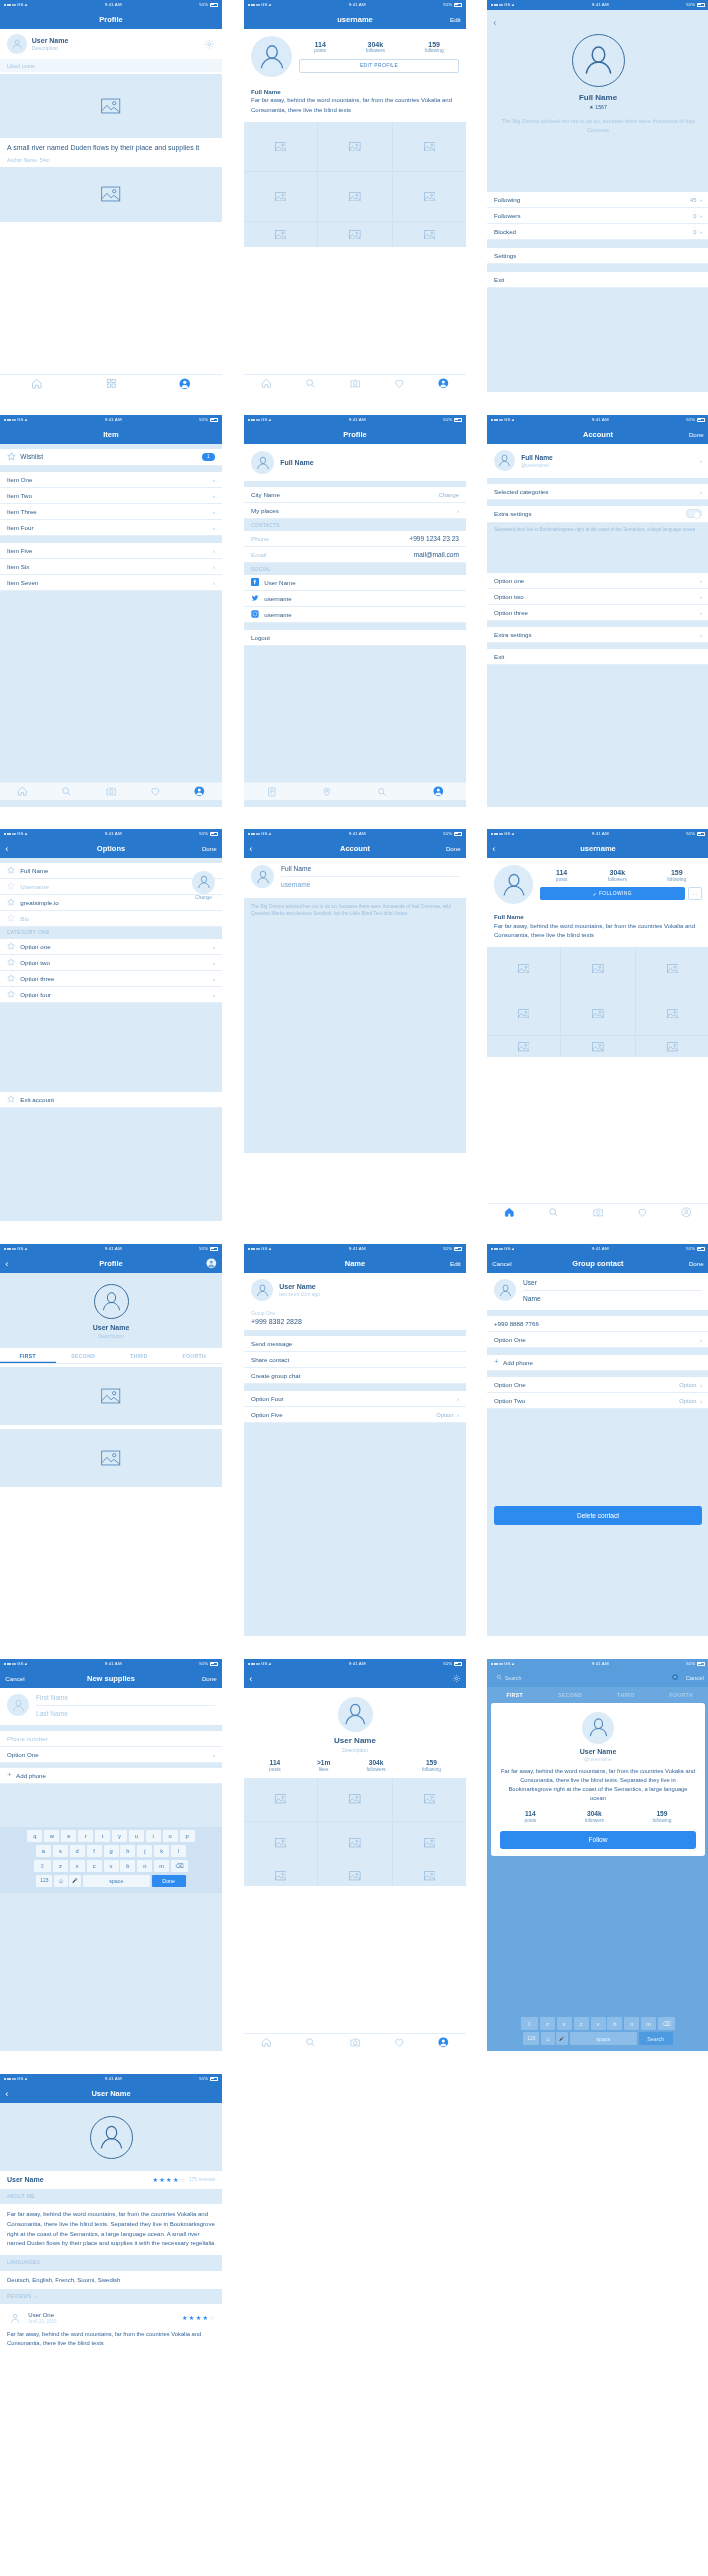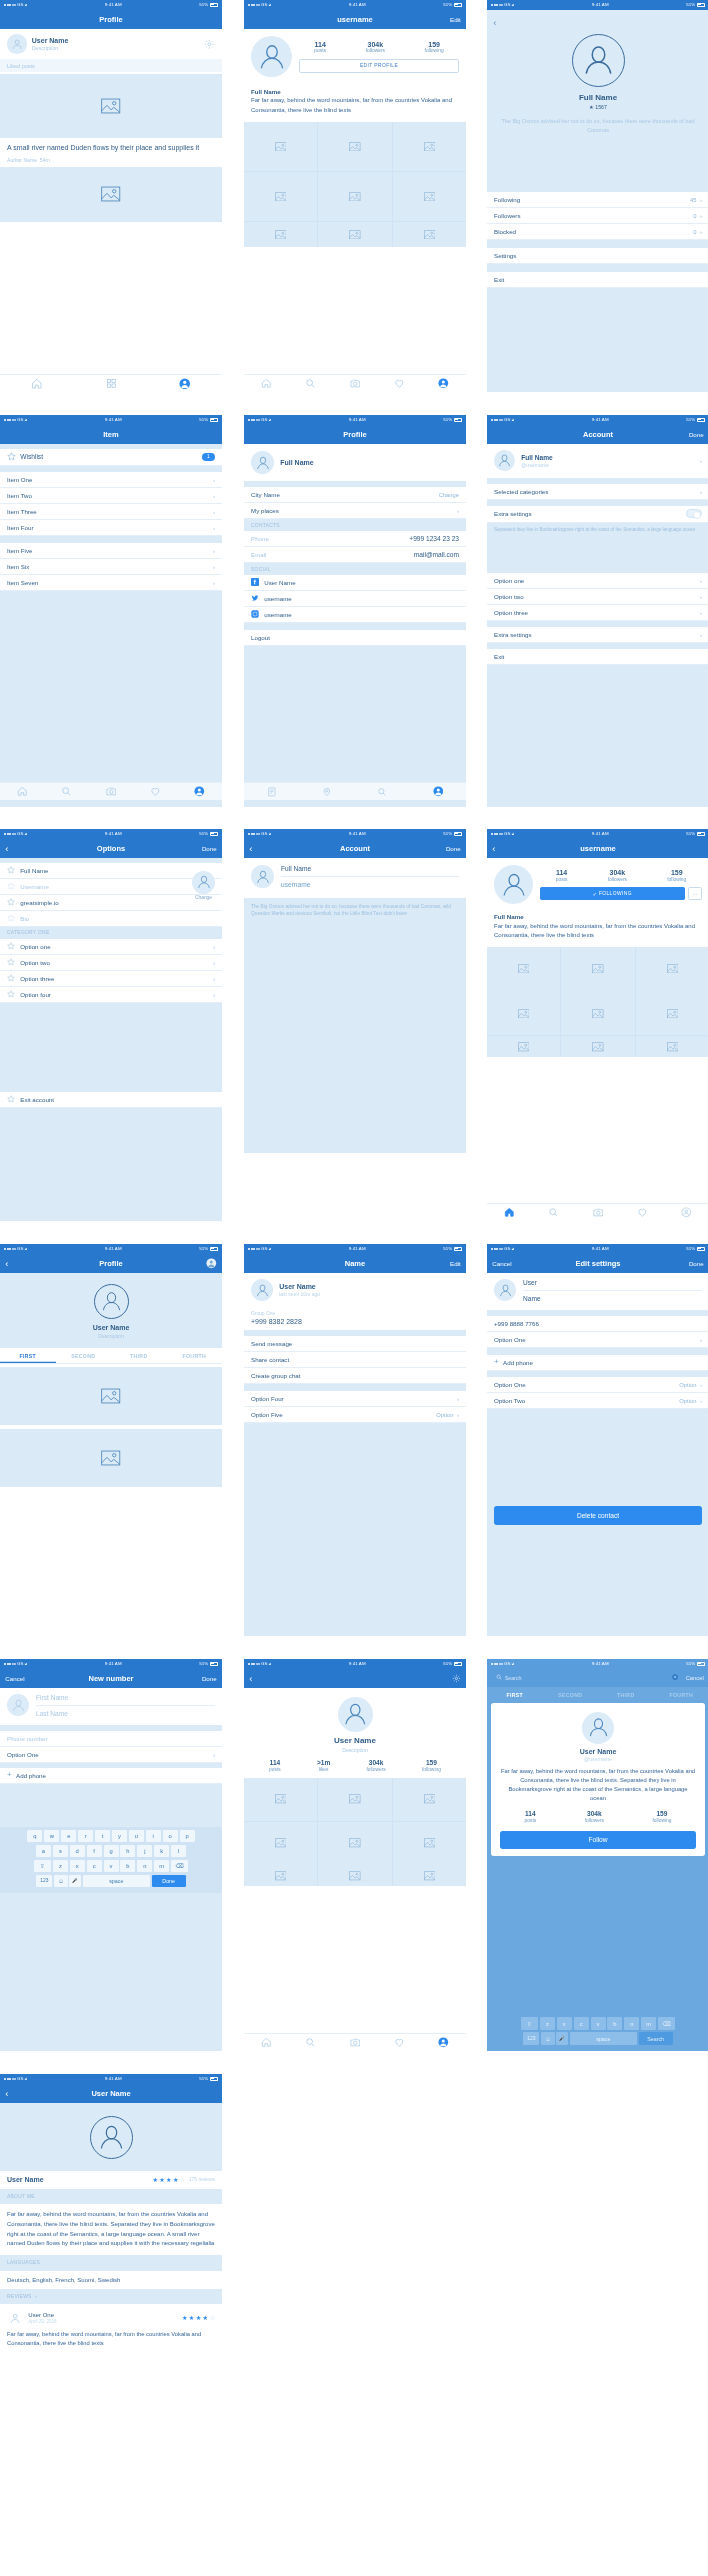--- a/index.html
+++ b/index.html
@@ -1165,21 +1165,21 @@
     <span>9:41 AM</span>
     <div class="sb-right">
           <span>51%</span>
           <span class="batt">
             <i></i>
           </span>
         </div>
   </div>
   <div class="navbar">
     <span class="nav-left">Cancel</span>
-    <span class="nav-title">Edit settings</span>
+    <span class="nav-title">Group contact</span>
     <span class="nav-right">Done</span>
   </div>
   <div style="display:flex;gap:7px;padding:6.2px 7px;background:#fff;">
     <div class="av" style="width:22px;height:22px;">
       <svg width="15" height="15" viewBox="0 0 24 24" fill="none" stroke="#5e95c5" stroke-width="1.2">
             <ellipse cx="12" cy="8" rx="4" ry="4.8"></ellipse>
             <path d="M4 21c.8-4.8 4.2-7.6 8-7.6s7.2 2.8 8 7.6"></path>
           </svg>
     </div>
     <div style="flex:1">
@@ -1231,21 +1231,21 @@
     <span>9:41 AM</span>
     <div class="sb-right">
           <span>51%</span>
           <span class="batt">
             <i></i>
           </span>
         </div>
   </div>
   <div class="navbar">
     <span class="nav-left">Cancel</span>
-    <span class="nav-title">New number</span>
+    <span class="nav-title">New supplies</span>
     <span class="nav-right">Done</span>
   </div>
   <div style="display:flex;gap:7px;padding:6.2px 7px;background:#fff;">
     <div class="av" style="width:22px;height:22px;">
       <svg width="15" height="15" viewBox="0 0 24 24" fill="none" stroke="#a9c9e4" stroke-width="1.2">
             <ellipse cx="12" cy="8" rx="4" ry="4.8"></ellipse>
             <path d="M4 21c.8-4.8 4.2-7.6 8-7.6s7.2 2.8 8 7.6"></path>
           </svg>
     </div>
     <div style="flex:1">

